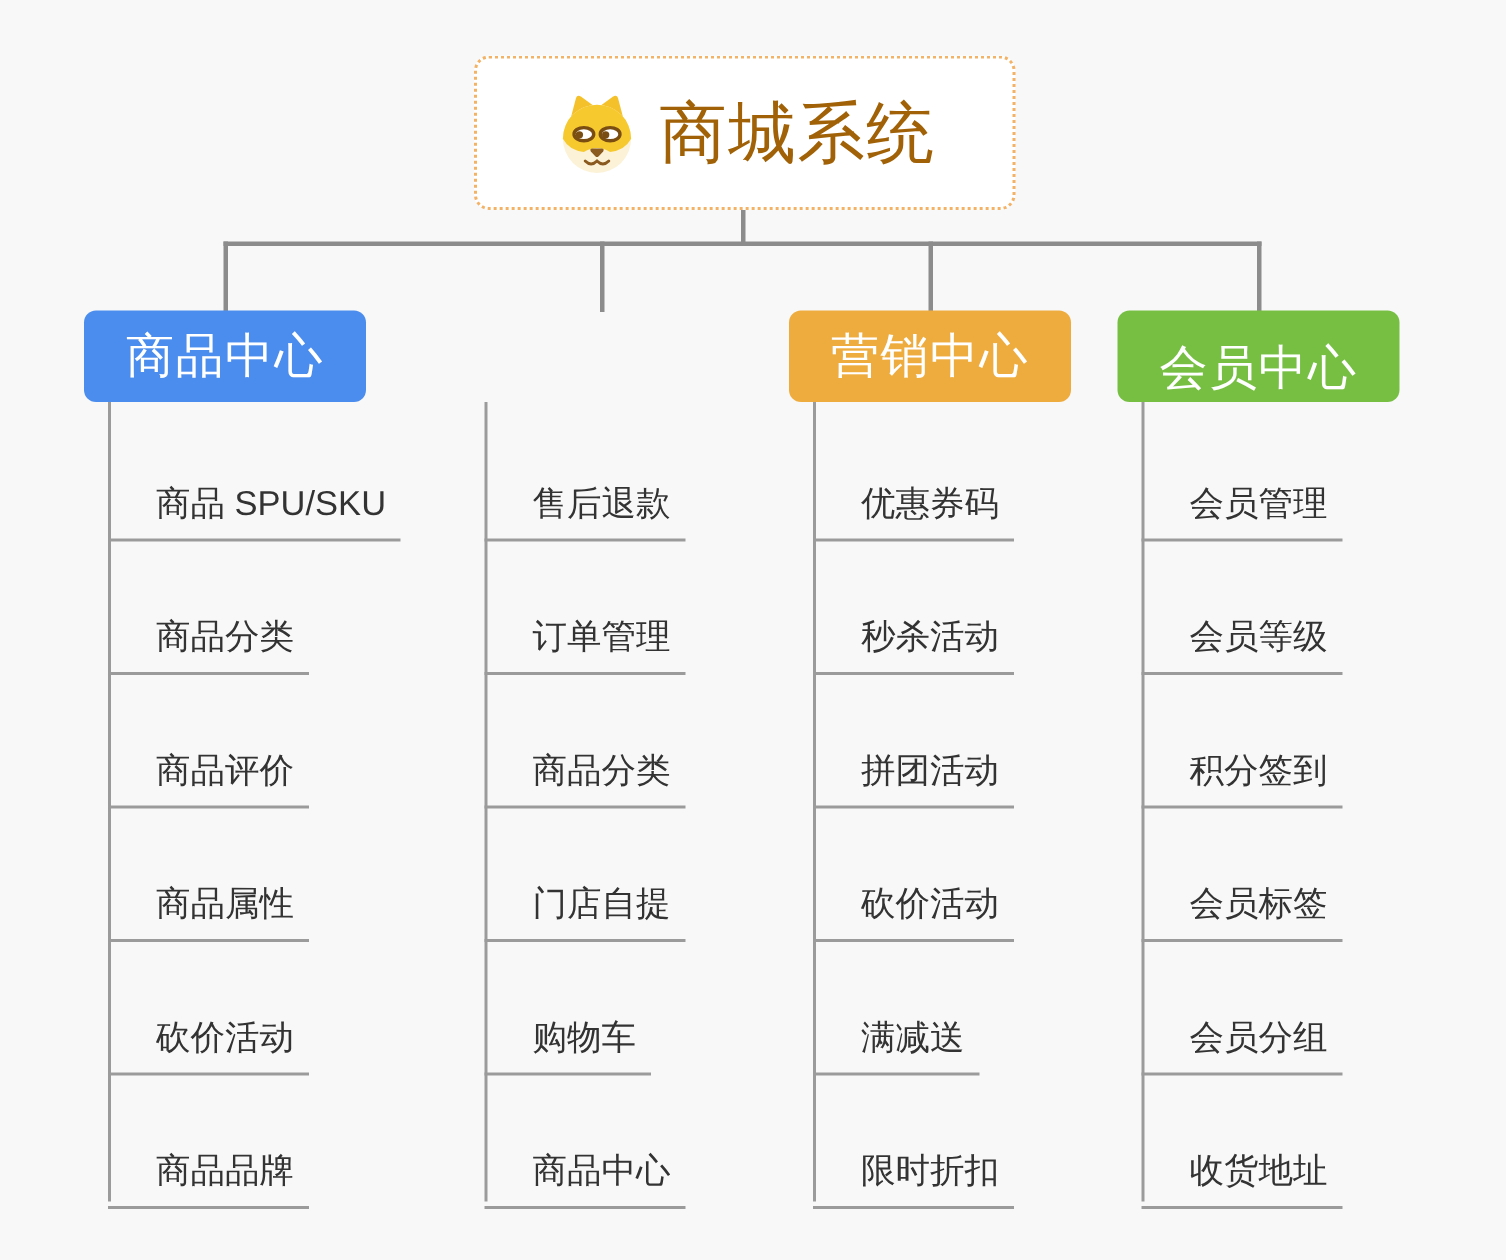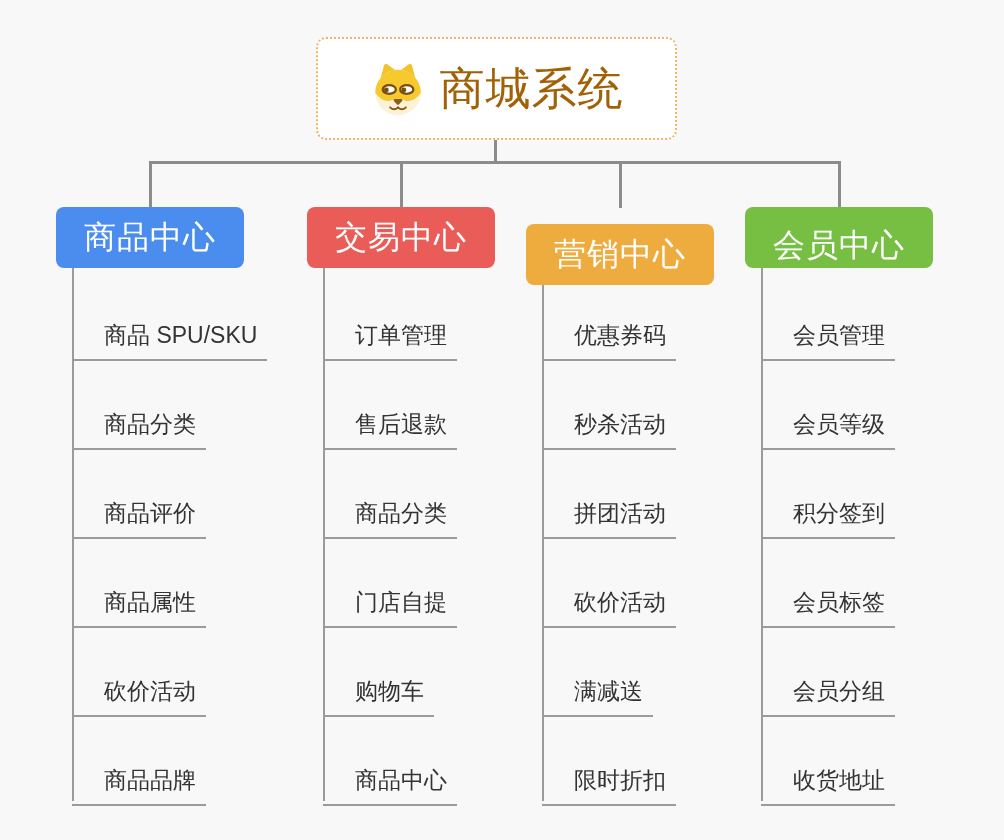--- a/index.html
+++ b/index.html
@@ -31,21 +31,21 @@
   .root-title{font-size:45px;color:#F2A53F;letter-spacing:1px;white-space:nowrap;}
   .dog{width:56px;height:60px;display:block;}
 
   
   .cat{
     position:absolute;top:207px;width:188px;height:61px;
     border-radius:8px;
     display:flex;align-items:center;justify-content:center;
     color:#FFFFFF;font-size:32px;letter-spacing:1px;white-space:nowrap;
   }
-  .cat.b0{left:56px;} .cat.b1{left:307px;} .cat.b2{left:526px;margin-top:17px;} .cat.b3{left:745px;align-items:flex-end;}
+  .cat.b0{left:56px;} .cat.b1{left:307px;} .cat.b2{left:526px;} .cat.b3{left:745px;align-items:flex-end;}
 
   
   .col{position:absolute;top:272px;width:250px;}
   .col.c0{left:72px;} .col.c1{left:323px;} .col.c2{left:542px;} .col.c3{left:761px;}
   .leaf-row{height:89px;display:flex;align-items:flex-end;}
   .leaf{
     display:inline-block;
     padding:0 10px 8px 32px;
     font-size:23px;color:#333333;
     border-bottom:2px solid #9B9B9B;
@@ -81,23 +81,20 @@
       <circle cx="38.6" cy="33" r="2.8" fill="#7A4E12"></circle>
       <path d="M28.5,43.5 h7 q2.4,0 1.2,2.2 l-3.4,3.6 q-1.3,1.3 -2.6,0 l-3.4,-3.6 q-1.2,-2.2 1.2,-2.2 Z" fill="#8A5A1E"></path>
       <path d="M23,53 q4.5,4.5 9,0 q4.5,4.5 9,0" fill="none" stroke="#8A5A1E" stroke-width="2.2" stroke-linecap="round"></path>
     </svg>
     <span class="root-title" style="color: #a16207;">商城系统</span>
   </div>
 
   <div class="cat b0" style="background-color: rgb(74, 141, 238);">
     <span>商品中心</span>
   </div>
-  <div class="cat b1" style="background-color: rgb(233, 92, 87);">
-    <span>交易中心</span>
-  </div>
   <div class="cat b2" style="background-color: rgb(238, 172, 62);">
     <span>营销中心</span>
   </div>
   <div class="cat b3" style="background-color: rgb(118, 191, 67);">
     <span>会员中心</span>
   </div>
 
   <div class="col c0">
     <div class="leaf-row">
         <span class="leaf">商品 SPU/SKU</span>
@@ -114,24 +111,24 @@
     <div class="leaf-row">
         <span class="leaf">砍价活动</span>
       </div>
     <div class="leaf-row">
         <span class="leaf">商品品牌</span>
       </div>
   </div>
 
   <div class="col c1">
     <div class="leaf-row">
-        <span class="leaf">订单管理</span>
+        <span class="leaf">售后退款</span>
       </div>
     <div class="leaf-row">
-        <span class="leaf">售后退款</span>
+        <span class="leaf">订单管理</span>
       </div>
     <div class="leaf-row">
         <span class="leaf">商品分类</span>
       </div>
     <div class="leaf-row">
         <span class="leaf">门店自提</span>
       </div>
     <div class="leaf-row">
         <span class="leaf">购物车</span>
       </div>

